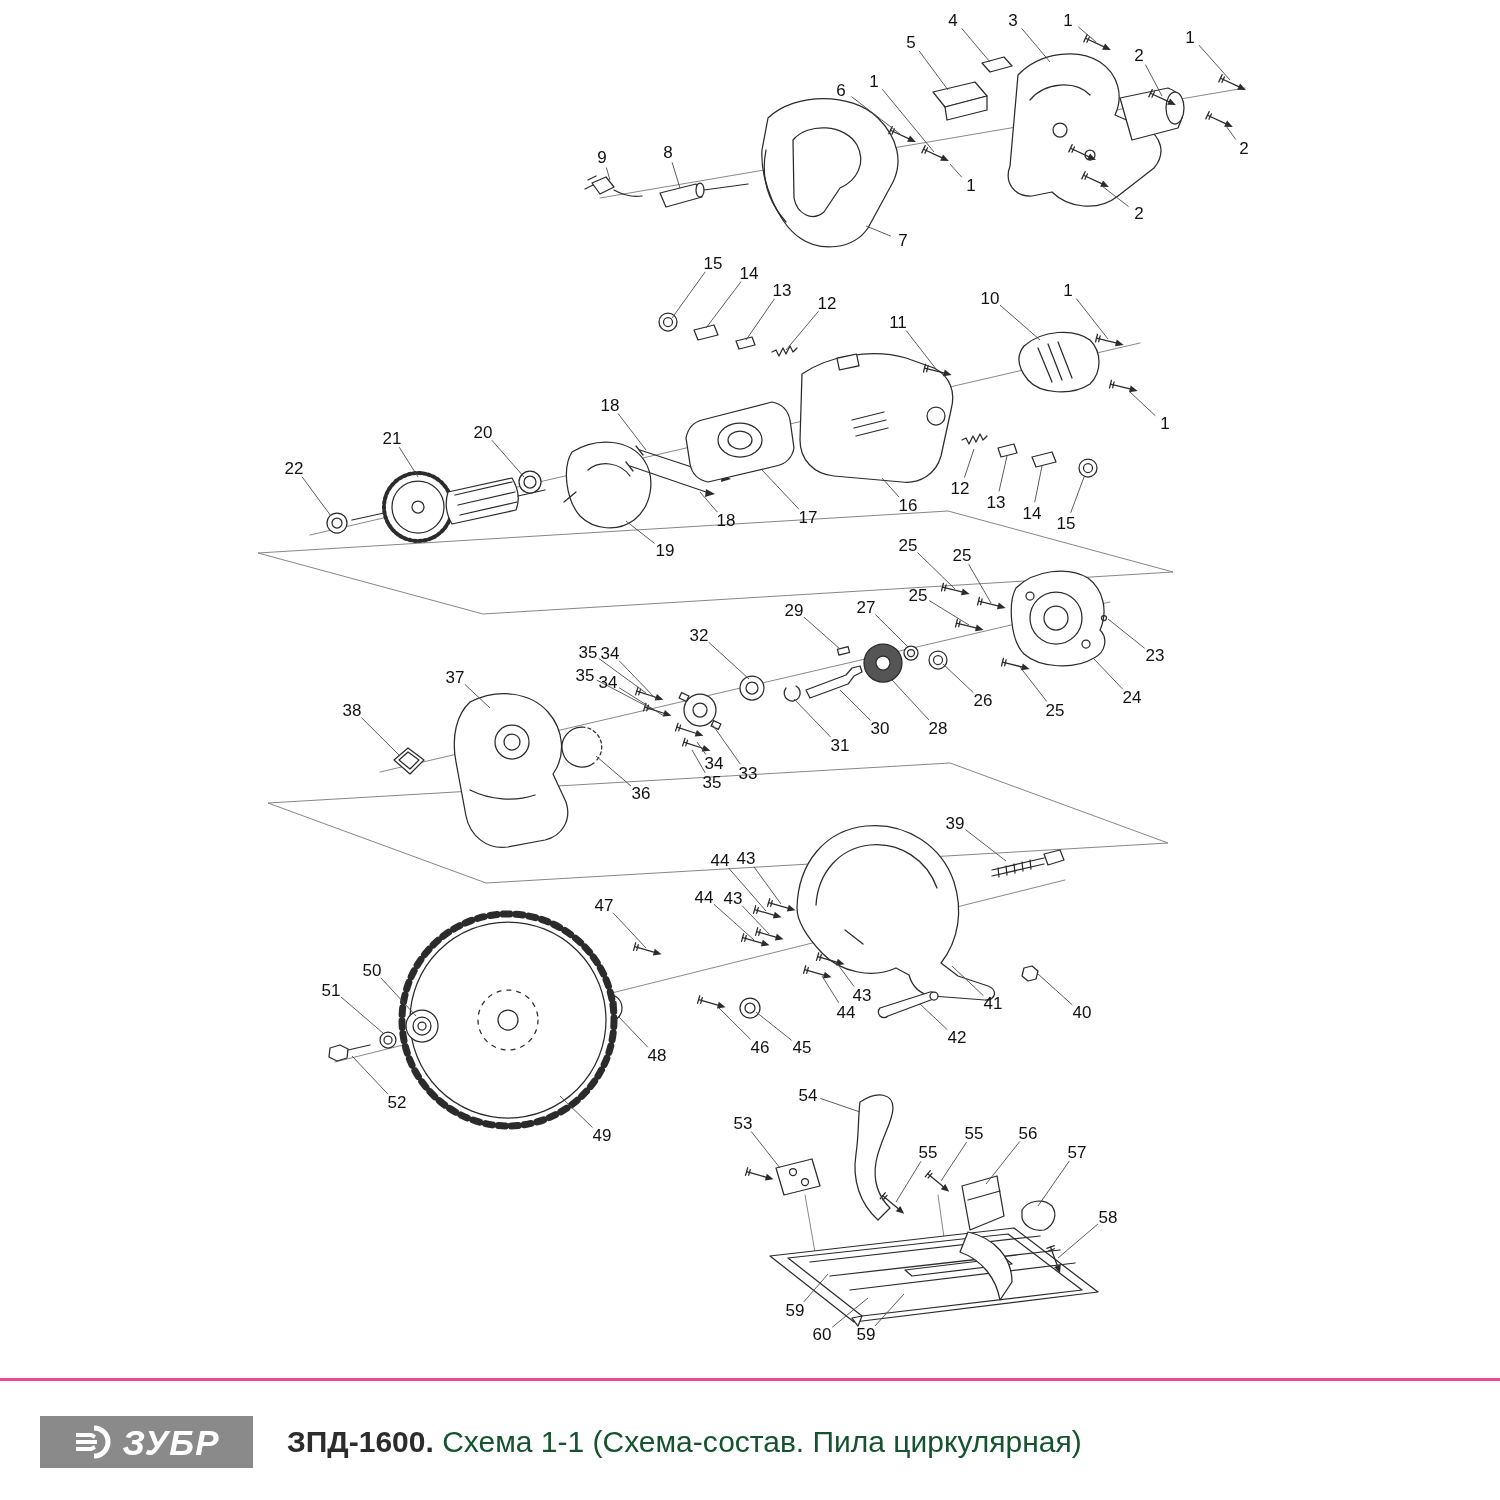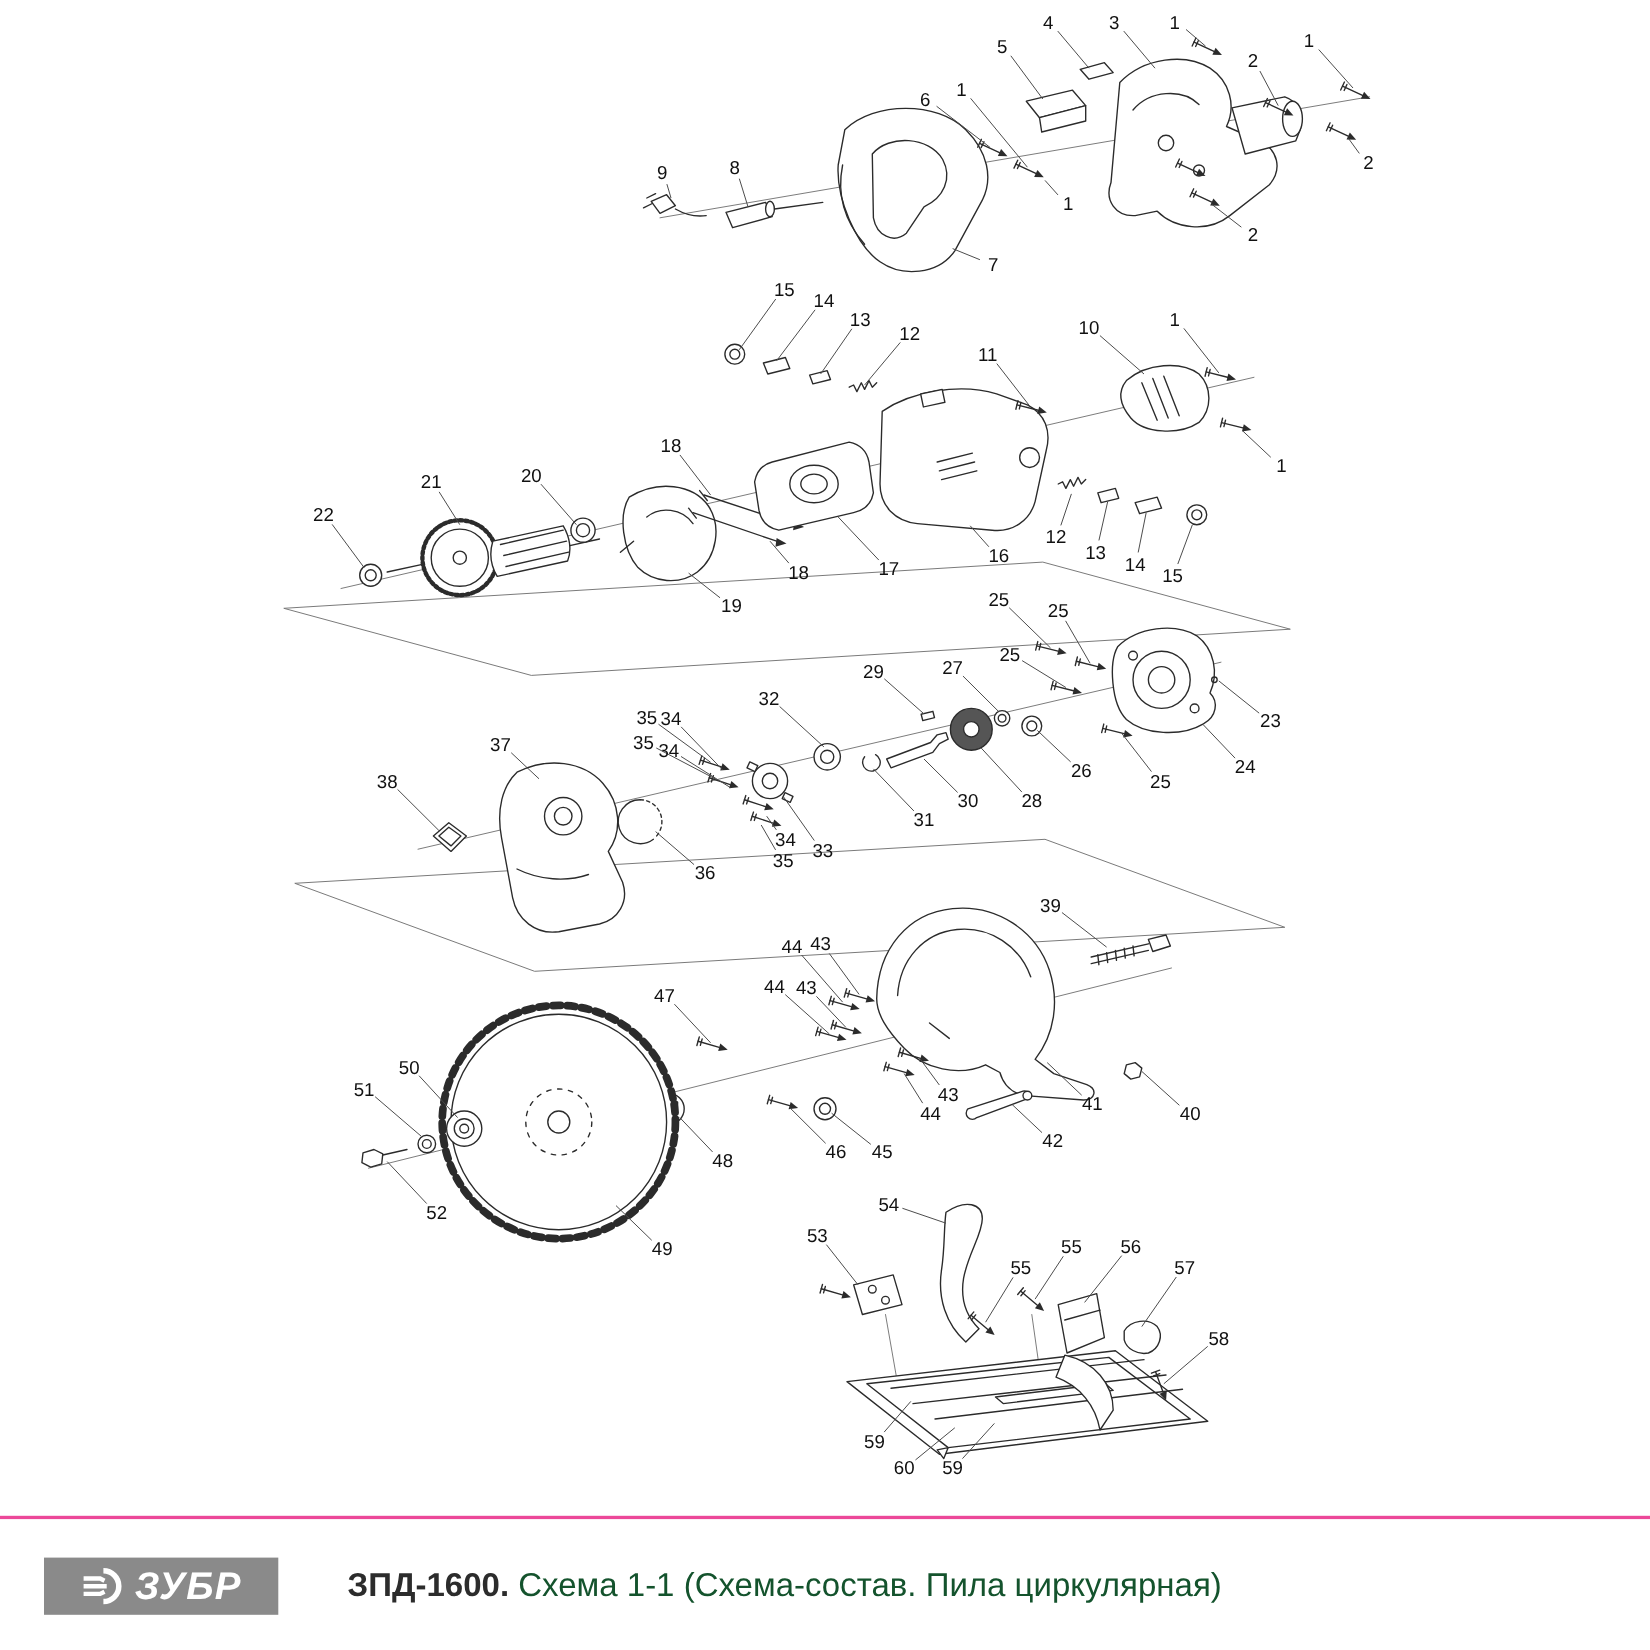--- a/index.html
+++ b/index.html
@@ -18,21 +18,21 @@
   .footer{
     position:absolute;top:1378px;left:0;width:1500px;height:122px;
     border-top:3px solid #ec4899;display:flex;align-items:center;background:#fff;
   }
   .logo{
     margin-left:40px;height:52px;width:213px;display:flex;align-items:center;
     justify-content:center;gap:9px;flex:0 0 auto;
   }
   .brand{color:#fff;font-weight:bold;font-style:italic;font-size:35px;letter-spacing:1px;line-height:1;}
   .title{margin-left:34px;font-size:30px;color:#3c3c3c;white-space:nowrap;}
-  .model{font-weight:bold;color:#2c2c2c;margin-left:29px;}
+  .model{font-weight:bold;color:#2c2c2c;}
   .subtitle{font-weight:400;color:#14532d;}
 </style>
 </head>
 <body>
 
 <div class="diagram-area">
 <svg id="diagram-svg" width="1500" height="1378" viewBox="0 0 1500 1378">
   <defs>
     <g id="scr">
       <line x1="-16" y1="0" x2="4" y2="0"></line>

